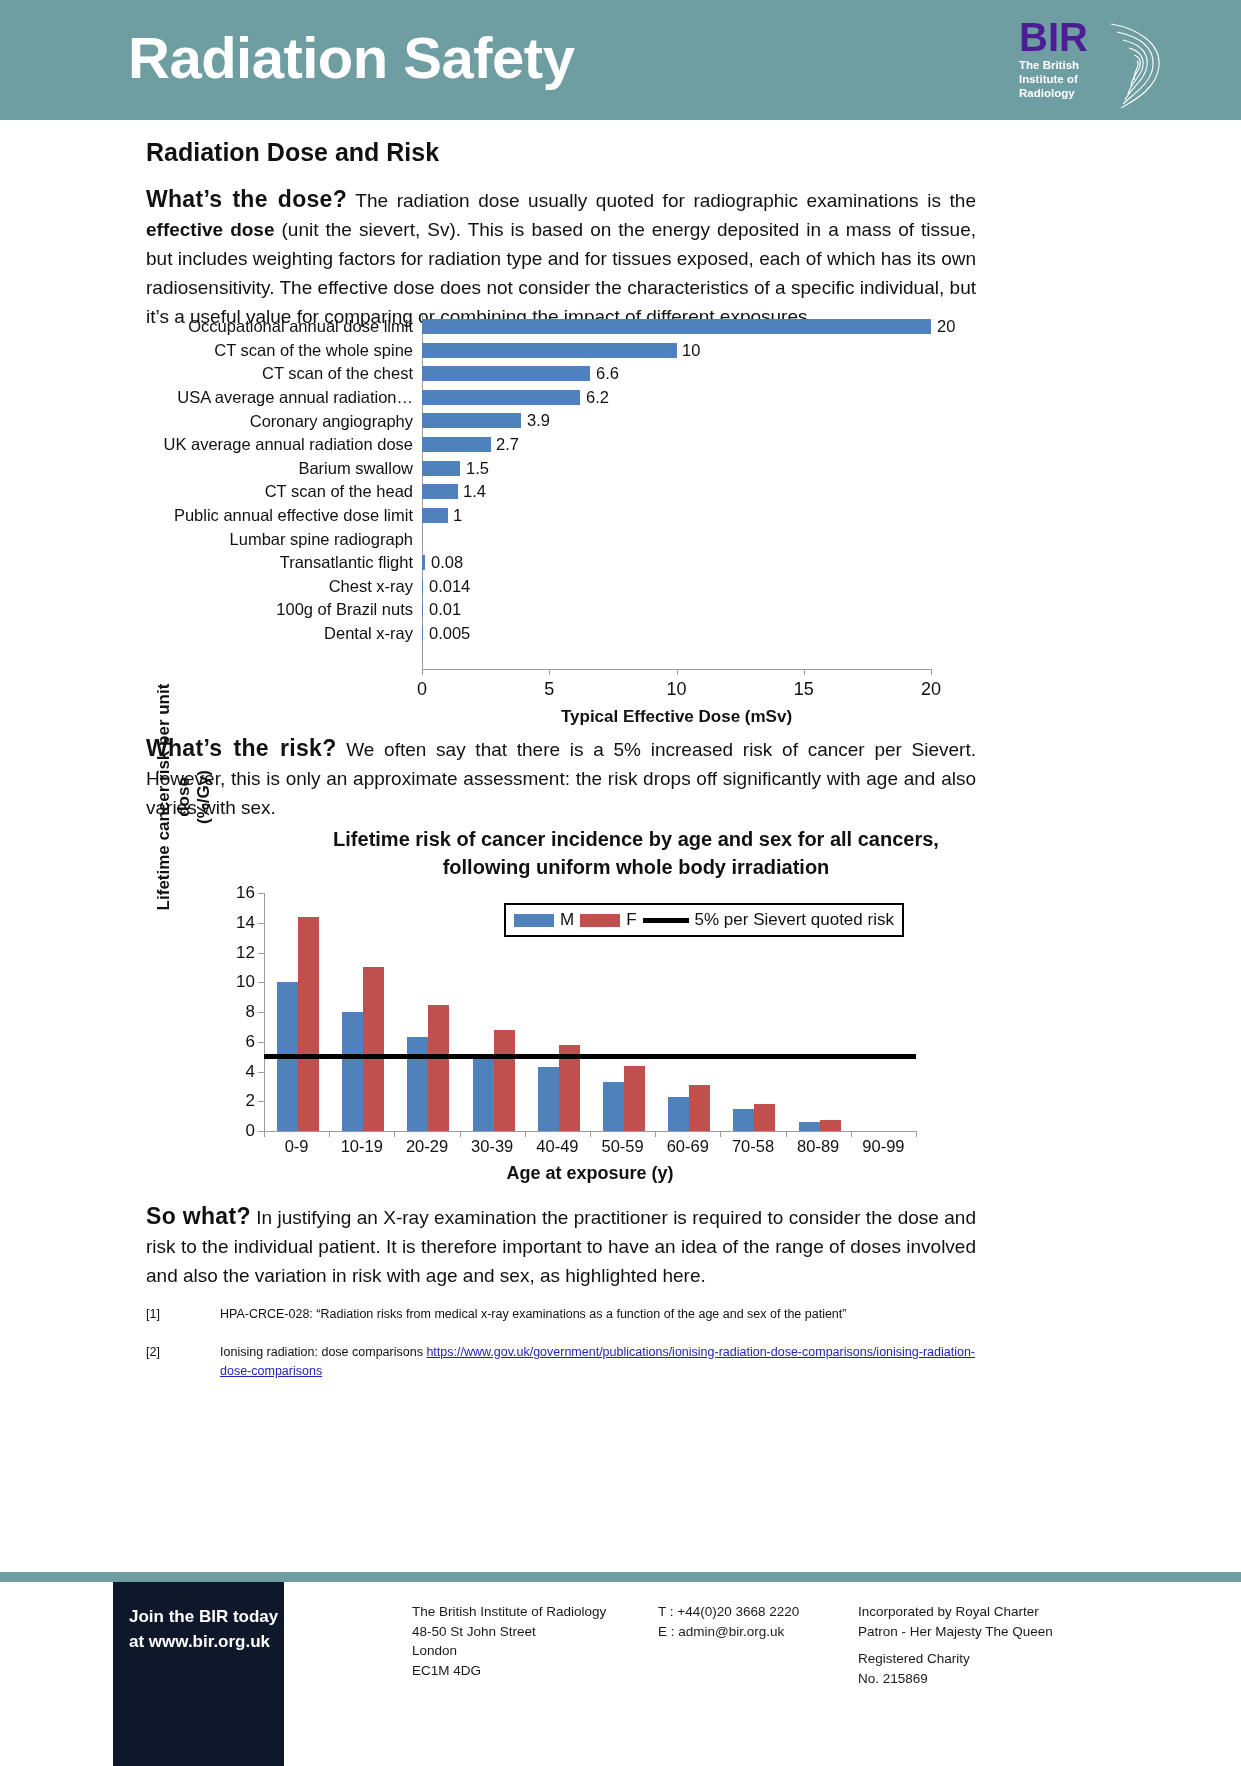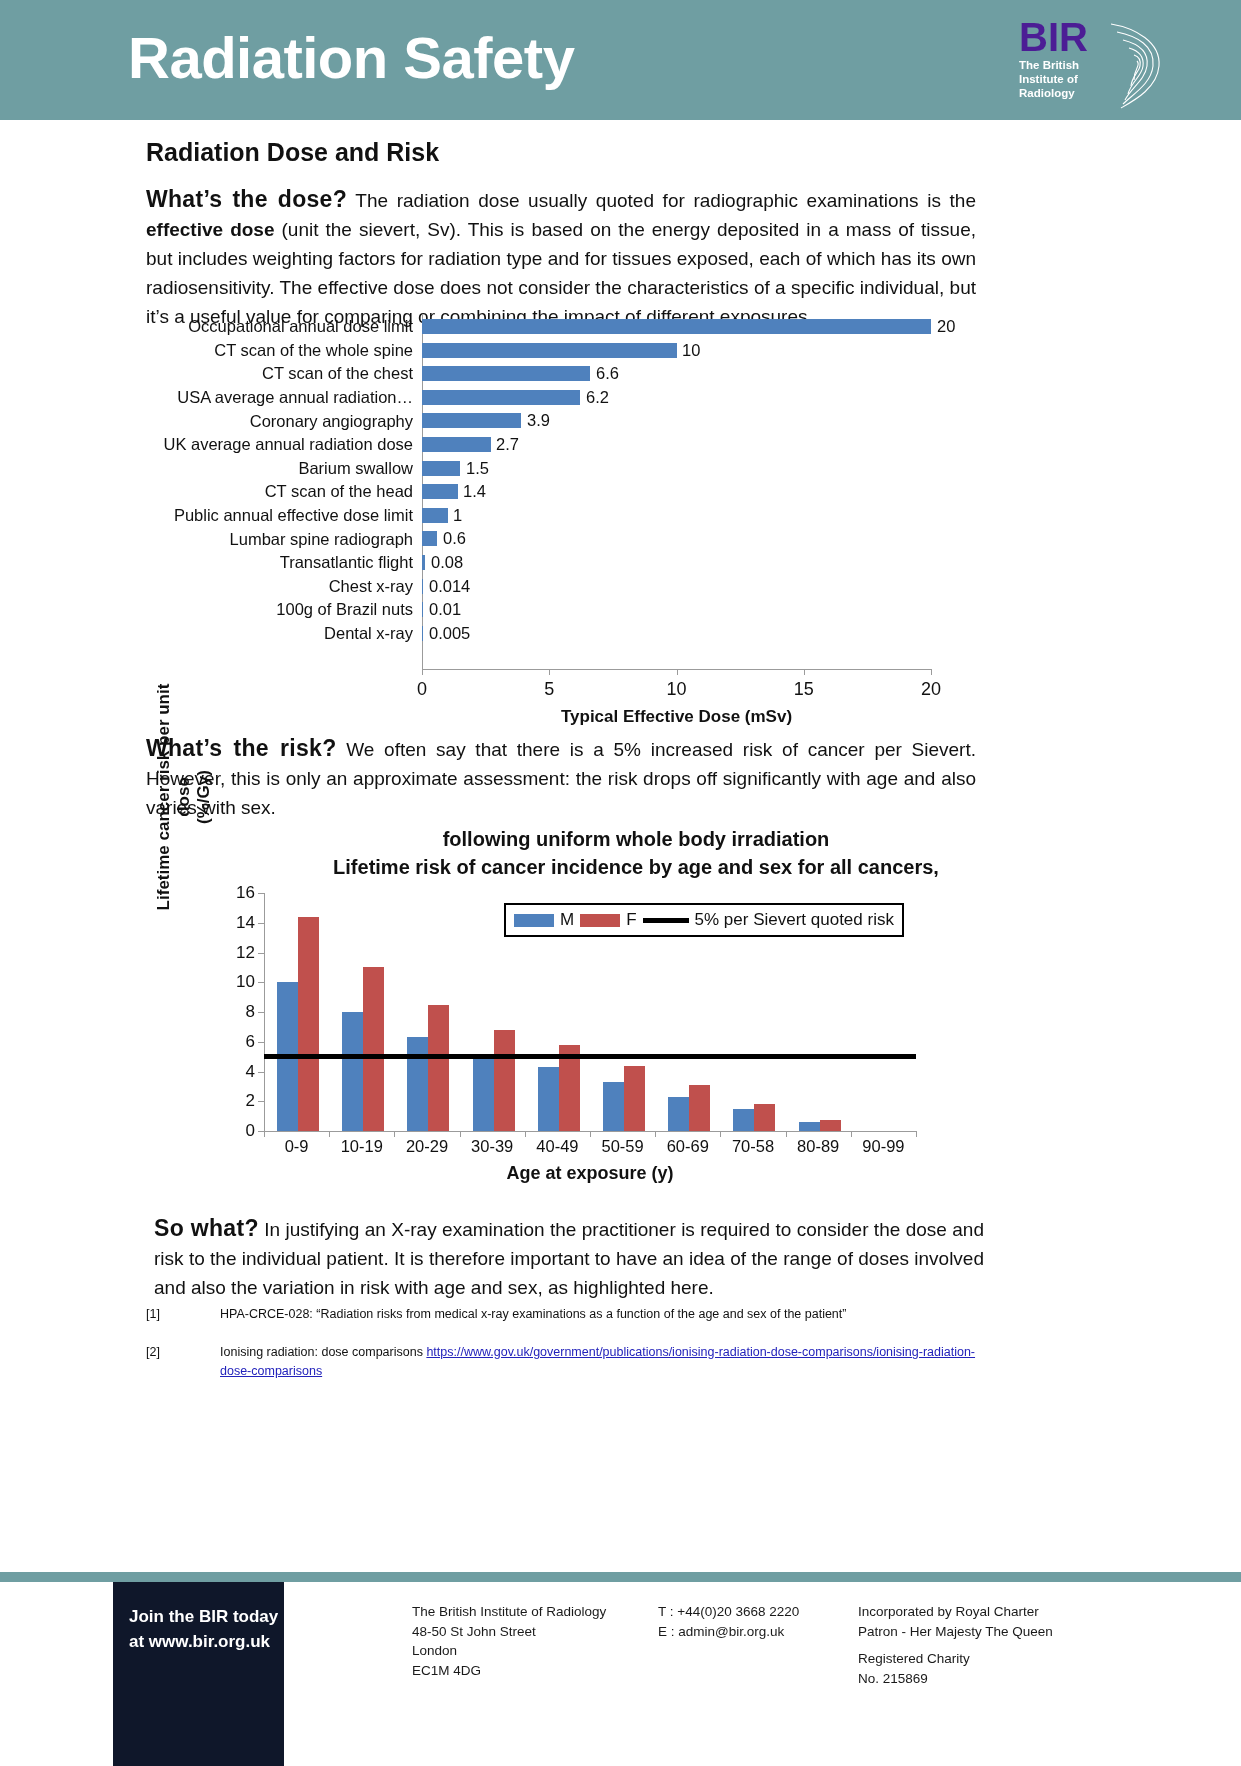--- a/index.html
+++ b/index.html
@@ -294,24 +294,20 @@
     <div class="c1-row">
       <div class="c1-label">Public annual effective dose limit</div>
       <div class="c1-plot">
         <div class="c1-bar" style="width:25.5px"></div>
         <div class="c1-val" style="left:31px">1</div>
       </div>
     </div>
 
     <div class="c1-row">
       <div class="c1-label">Lumbar spine radiograph</div>
-      <div class="c1-plot">
-        <div class="c1-bar" style="width:15.3px"></div>
-        <div class="c1-val" style="left:21px">0.6</div>
-      </div>
     </div>
 
     <div class="c1-row">
       <div class="c1-label">Transatlantic flight</div>
       <div class="c1-plot">
         <div class="c1-bar" style="width:3px"></div>
         <div class="c1-val" style="left:9px">0.08</div>
       </div>
     </div>
 
@@ -352,22 +348,22 @@
     <div class="c1-ticklabel" style="left:785px">20</div>
     <div class="c1-xtitle">Typical Effective Dose (mSv)</div>
   </div>
 
   <div class="para" style="left:146px; top:609px; width:830px;">
     <b class="lead">What’s the risk?</b><span> We often say that there is a 5% increased risk of cancer per Sievert. However, this is only an approximate assessment: the risk drops off significantly with age and also varies with sex.</span>
   </div>
 
   <div class="chart2">
     <div class="c2-title">
+      <div>Lifetime risk of cancer incidence by age and sex for all cancers,</div>
       <div>following uniform whole body irradiation</div>
-      <div>Lifetime risk of cancer incidence by age and sex for all cancers,</div>
     </div>
 
     <div class="c2-ylab">
       <span>Lifetime cancer risk per unit dose</span><br>
       <span>(%/Gy)</span>
     </div>
 
     <div class="c2-plot">
       <div class="c2-yaxis"></div>
       <div class="c2-xaxis"></div>
@@ -450,21 +446,21 @@
       <span>M</span>
       <span class="lg-swatch" style="background:#c0504d"></span>
       <span>F</span>
       <span class="lg-line"></span>
       <span>5% per Sievert quoted risk</span>
     </div>
 
     <div class="c2-xtitle">Age at exposure (y)</div>
   </div>
 
-  <div class="para" style="left:154px; top:1077px; width:830px;margin-top:12px;">
+  <div class="para" style="left:146px; top:1077px; width:830px;">
     <b class="lead">So what?</b><span> In justifying an X-ray examination the practitioner is required to consider the dose and risk to the individual patient. It is therefore important to have an idea of the range of doses involved and also the variation in risk with age and sex, as highlighted here.</span>
   </div>
 
   <div class="ref" style="left:146px; top:1180px; width:830px;">
     <span class="num">[1]</span>
     <span class="body">HPA-CRCE-028: “Radiation risks from medical x-ray examinations as a function of the age and sex of the patient”</span>
   </div>
 
   <div class="ref" style="left:146px; top:1218px; width:830px;">
     <span class="num">[2]</span>

